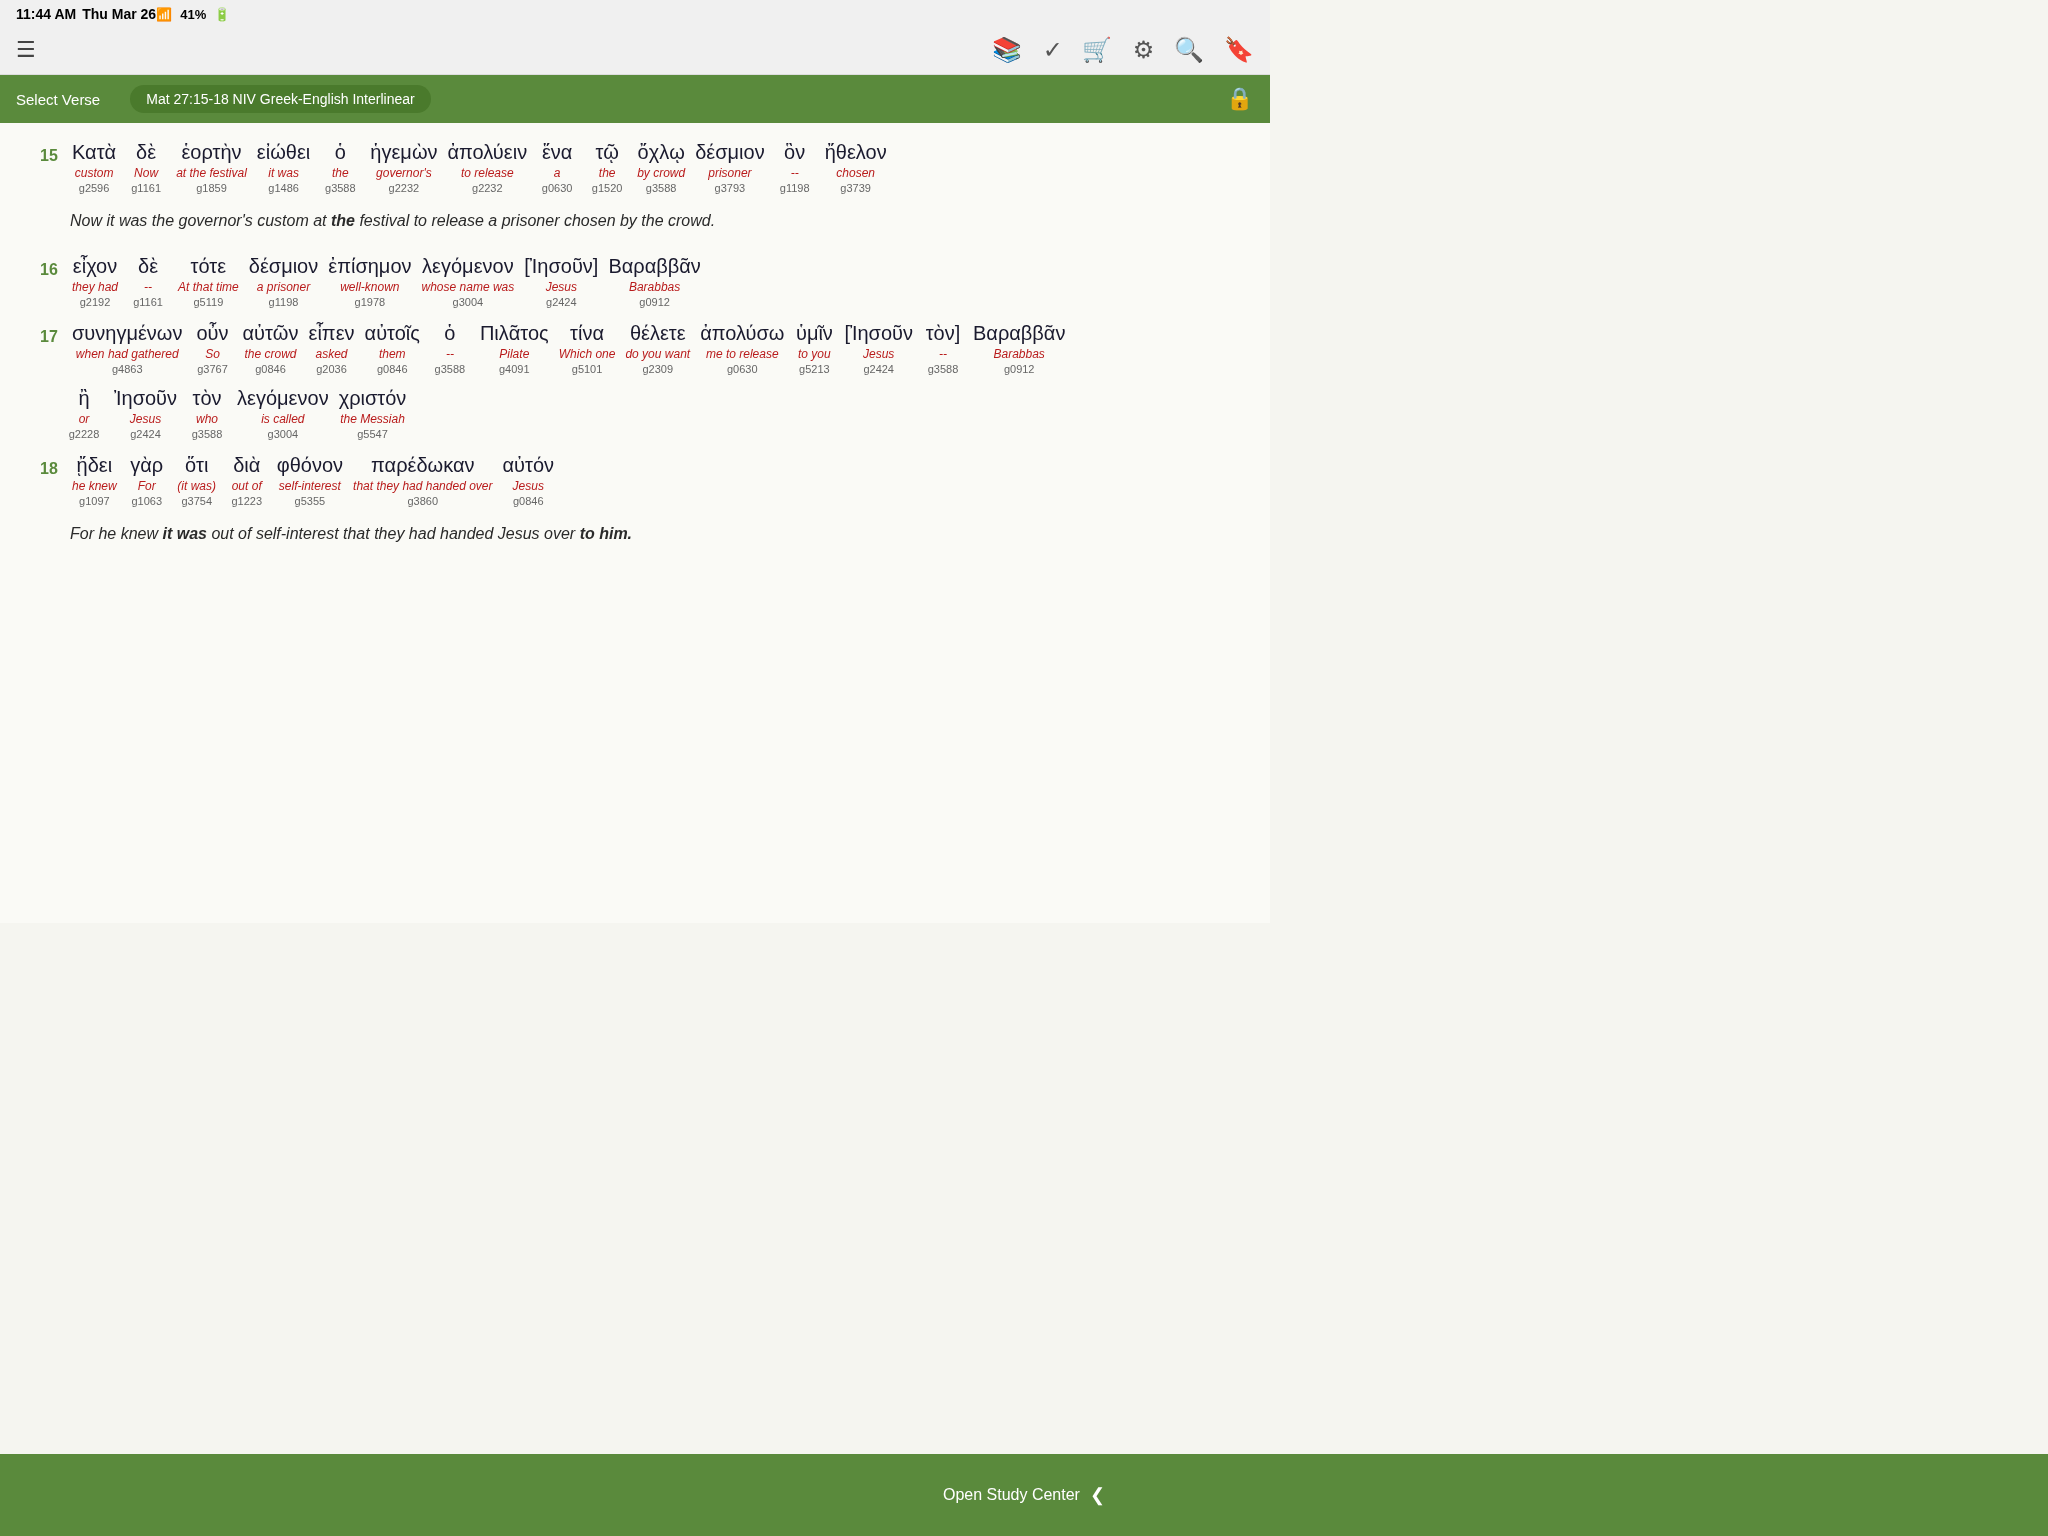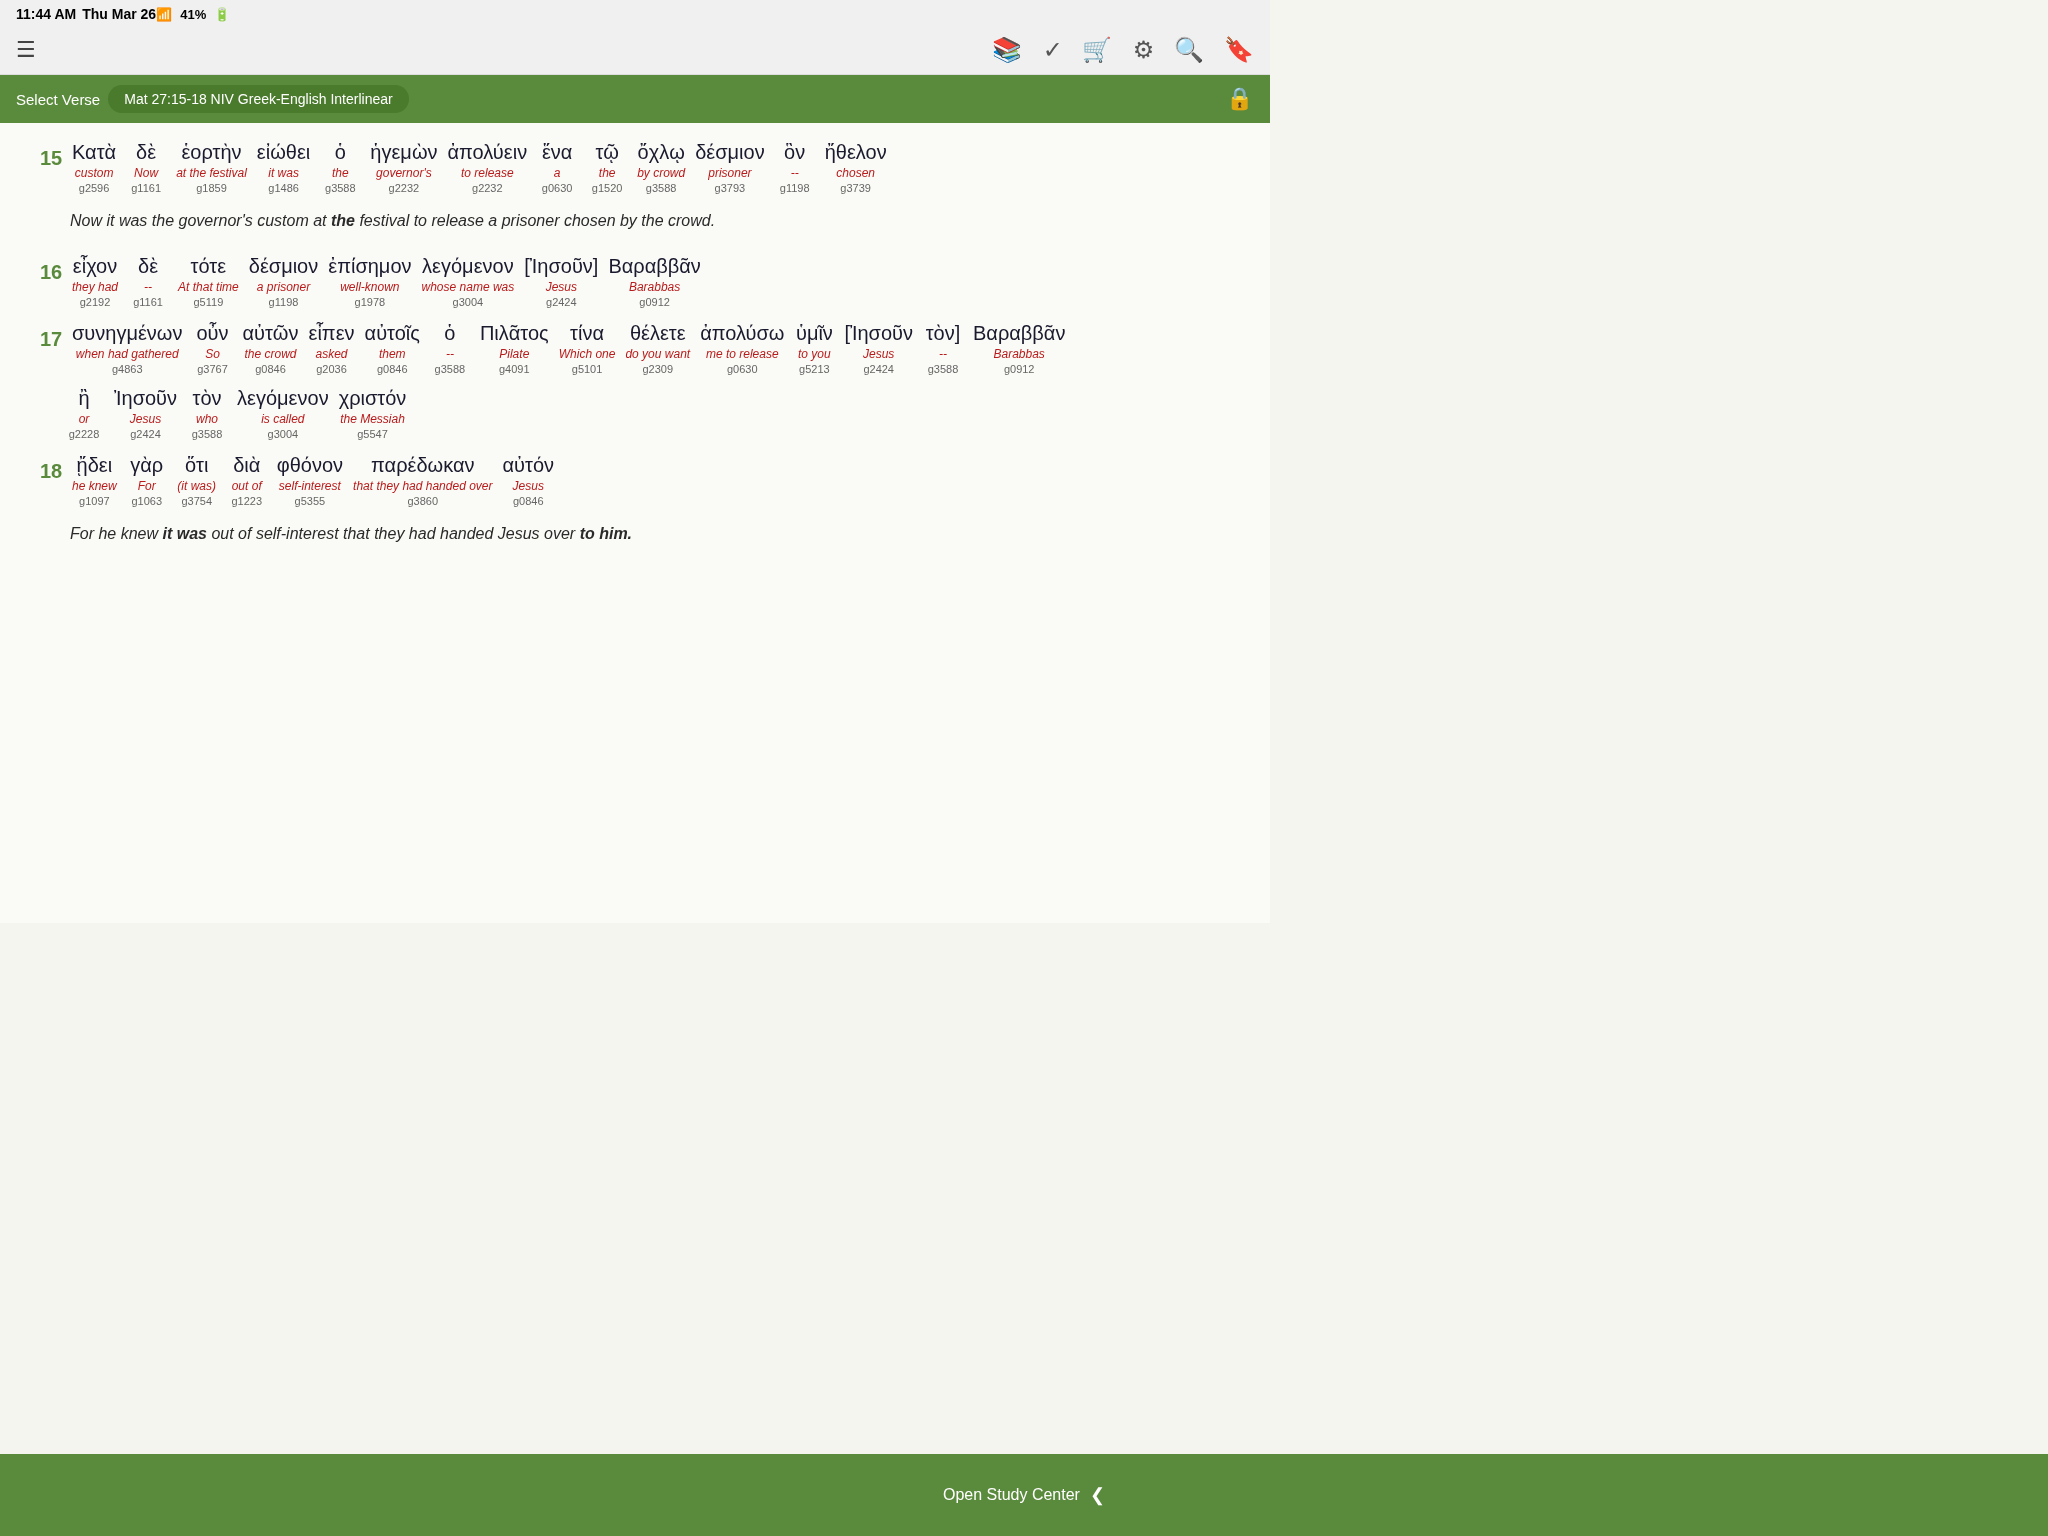--- a/index.html
+++ b/index.html
@@ -38,21 +38,21 @@
     .toolbar-right { display: flex; gap: 20px; align-items: center; }
     .hamburger-icon { font-size: 22px; color: #444; cursor: pointer; }
     .toolbar-icon { font-size: 24px; color: #555; cursor: pointer; }
 
     
     .header-bar {
       background: #5a8a3c;
       display: flex;
       align-items: center;
       padding: 10px 16px;
-      gap: 8px;
+      gap: 30px;
     }
     .select-verse-btn {
       background: transparent;
       border: none;
       color: #fff;
       font-size: 15px;
       font-weight: 500;
       cursor: pointer;
     }
     .version-badge {
@@ -82,21 +82,21 @@
       display: flex;
       flex-direction: column;
       align-items: center;
       margin-right: 10px;
       margin-bottom: 4px;
       min-width: 40px;
     }
 
     .verse-num {
       color: #5a8a3c;
-      font-size: 20px;
+      font-size: 16px;
       font-weight: 700;
       margin-right: 8px;
       align-self: flex-start;
       margin-top: 8px;
       min-width: 24px;
     }
 
     .greek-word {
       font-size: 20px;
       color: #1a1a2e;

